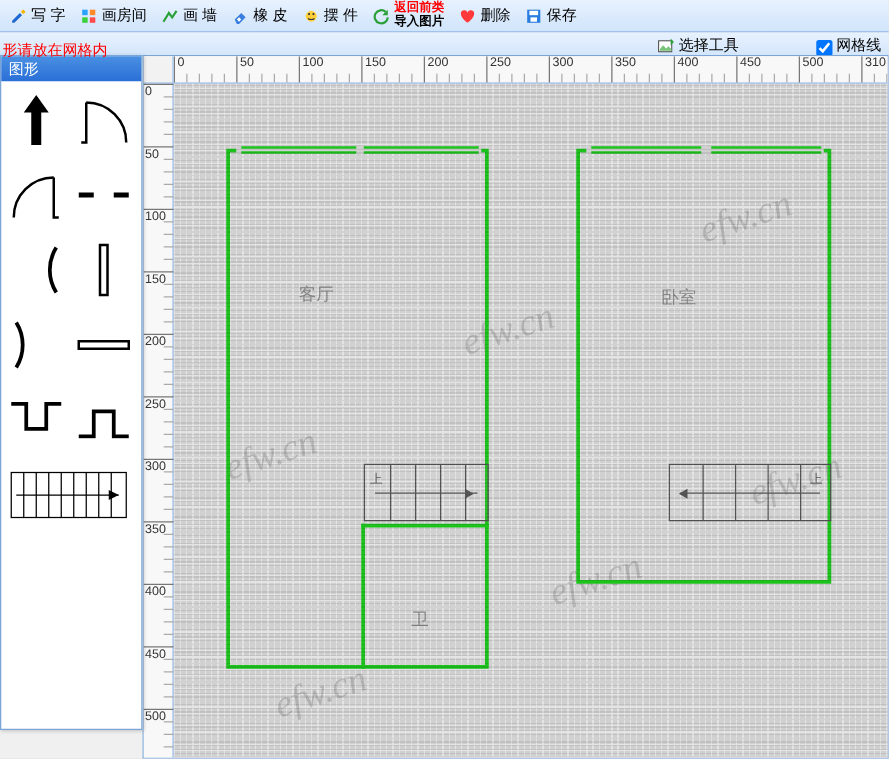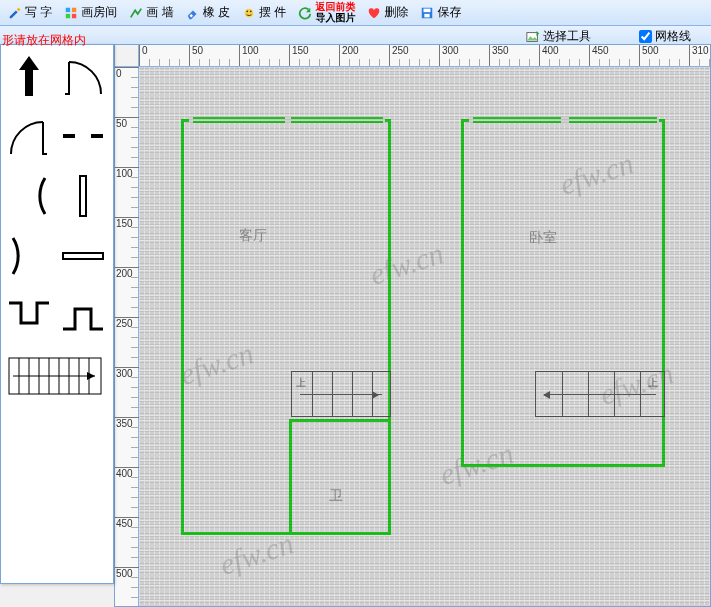--- a/index.html
+++ b/index.html
@@ -1,20 +1,20 @@
 <!DOCTYPE html>
 <html><head>
 <meta charset="utf-8">
 <style>
   * { box-sizing: border-box; margin: 0; padding: 0; }
   body { width: 711px; height: 607px; font-family: "Microsoft YaHei", SimSun, sans-serif; font-size: 12px; background: #f0f0f0; overflow: hidden; position: relative; }
   .toolbar { height: 26px; background: linear-gradient(#e8f2fe, #d0e4fb); border-bottom: 1px solid #8ab4e8; display: flex; align-items: center; padding: 0 2px; }
   .tool-btn { display: flex; align-items: center; gap: 3px; padding: 2px 6px; font-size: 12px; color: #000; cursor: pointer; border-radius: 2px; }
   .ticon { width: 14px; height: 14px; display: inline-block; }
-  .gridline-check { margin-left: auto; display: flex; align-items: center; gap: 3px; padding-right: 20px; }
+  .gridline-check { margin-left: auto; display: flex; align-items: flex-end; gap: 3px; padding-right: 6px; }
   .sub-toolbar { height: 22px; background: linear-gradient(#e8f2fe,#d0e4fb); border-bottom:1px solid #8ab4e8; display:flex; align-items:center; }
   .import-btn { display:flex; align-items:center; gap:3px; padding:1px 6px; margin-left: 520px; font-size:12px; cursor:pointer; }
   .notice { position:absolute; left:0; top:30px; color:#ff0000; font-size:12px; padding:2px 2px; z-index:5; background: transparent; }
   .shapes-palette { position:absolute; left:0; top:44px; width:114px; height:540px; background:#fff; border:1px solid #7aa5d6; z-index:4; box-shadow:1px 1px 3px rgba(0,0,0,0.2); }
   .palette-title { height:20px; background: linear-gradient(#4a90e2,#2a6fd6); color:#fff; font-size:12px; line-height:20px; padding-left:6px; }
   .palette-body { display:flex; flex-wrap:wrap; padding:4px; gap:6px; }
   .shape-cell { width:48px; height:54px; display:flex; align-items:center; justify-content:center; }
   .canvas-wrap { position:absolute; left:114px; top:44px; right:0; bottom:0; background:#fff; border:1px solid #7aa5d6; }
   .h-ruler { position:absolute; left:24px; top:0; right:0; height:22px; background:#f8f8f8; border-bottom:1px solid #8ab4e8; overflow:hidden; }
   .v-ruler { position:absolute; left:0; top:22px; width:24px; bottom:0; background:#f8f8f8; border-right:1px solid #8ab4e8; }
@@ -135,20 +135,21 @@
   </div>
   <label class="gridline-check">
     <input type="checkbox" checked="" style="">
     <span>网格线</span>
   </label>
 </div>
 
 <div class="notice">形请放在网格内</div>
 
 <div class="shapes-palette">
+  <div class="palette-title">图形</div>
   <div class="palette-body">
     <div class="shape-cell">
         <svg width="30" height="46">
           <path d="M15 3l10 14h-6v26h-8V17H5z" fill="#000"></path>
         </svg>
       </div>
     <div class="shape-cell">
         <svg width="44" height="44">
           <path d="M4 40h4V8" stroke="#000" fill="none" stroke-width="2"></path>
           <path d="M8 8a32 32 0 0132 32" stroke="#000" fill="none" stroke-width="2"></path>

